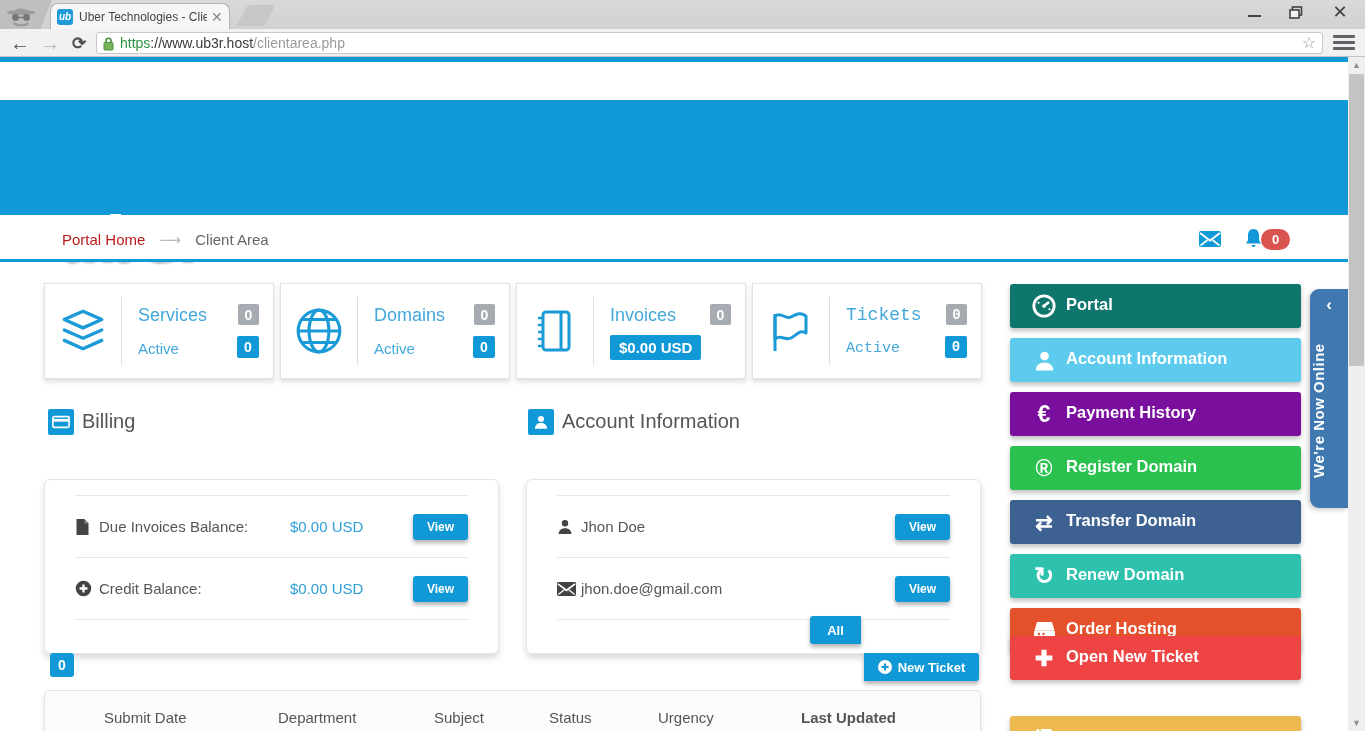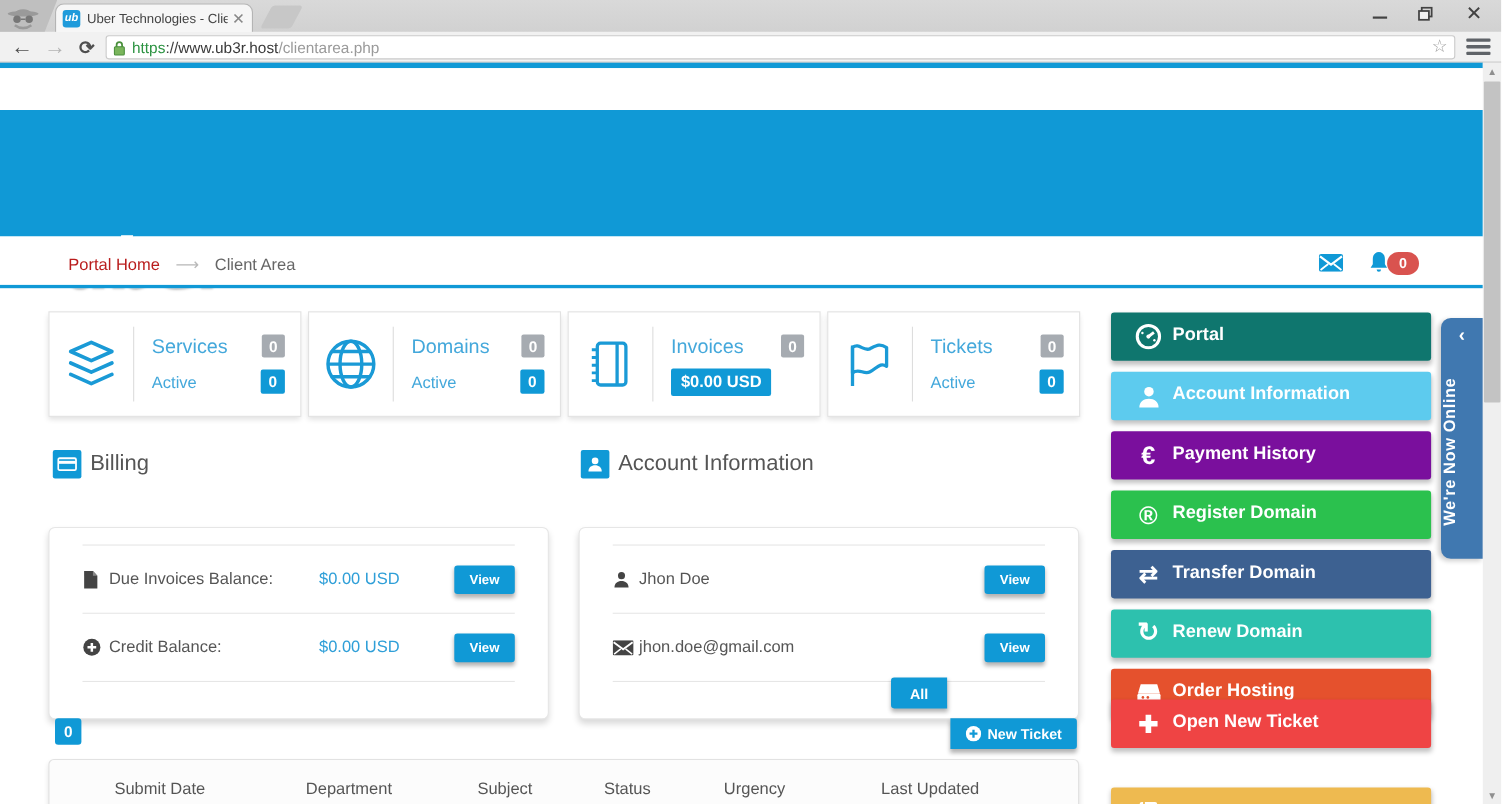--- a/index.html
+++ b/index.html
@@ -296,21 +296,21 @@
             <path d="M30 5v38"></path>
             <path d="M7 11h5M7 18h5M7 25h5M7 32h5M7 39h5" stroke-width="2.6"></path>
           </svg>
         </div>
     <div class="stat-divider"></div>
     <div class="stat-title">Invoices</div>
     <div class="stat-count">0</div>
     <div class="stat-active-label"></div>
     <div class="stat-active-badge wide">$0.00 USD</div>
   </div>
-      <div class="stat-card" style="left: 752px;">
+      <div class="stat-card" style="left: 752px; font-family: Liberation Mono, monospace;">
     <div class="stat-icon">
           <svg width="48" height="48" viewBox="0 0 48 48" fill="none" stroke="#1a9ad6" stroke-width="3" stroke-linejoin="round">
             <path d="M8 7v37"></path>
             <path d="M8 9c6-5 10 4 16 1s9-5 15-1v17c-6-4-9 2-15 5s-10-4-16 1z"></path>
           </svg>
         </div>
     <div class="stat-divider"></div>
     <div class="stat-title">Tickets</div>
     <div class="stat-count">0</div>
     <div class="stat-active-label">Active</div>
@@ -395,21 +395,21 @@
       <path d="M7 3.4v7.2M3.4 7h7.2" stroke="#1099d6" stroke-width="2.1"></path>
     </svg>
     <span>New Ticket</span>
   </button>
   <div class="tickets-panel">
       <span class="col-h" style="left: 59px;">Submit Date</span>
       <span class="col-h" style="left: 233px;">Department</span>
       <span class="col-h" style="left: 389px;">Subject</span>
       <span class="col-h" style="left: 504px;">Status</span>
       <span class="col-h" style="left: 613px;">Urgency</span>
-      <span class="col-h" style="left: 756px;">Last Updated</span>
+      <span class="col-h" style="left: 756px; font-weight: bold;">Last Updated</span>
     </div>
 
   <div>
       <div class="side-btn" style="background: #0f766e; top: 284px;">
     <span class="side-icon">
           <svg width="24" height="24" viewBox="0 0 22 22">
             <circle cx="11" cy="11" r="9.3" fill="none" stroke="#fff" stroke-width="2.6"></circle>
             <path d="M11 11l4.6-3.6" stroke="#fff" stroke-width="2.4"></path>
             <circle cx="11" cy="11" r="1.7" fill="#fff"></circle>
             <circle cx="6" cy="8" r="1" fill="#fff"></circle>

